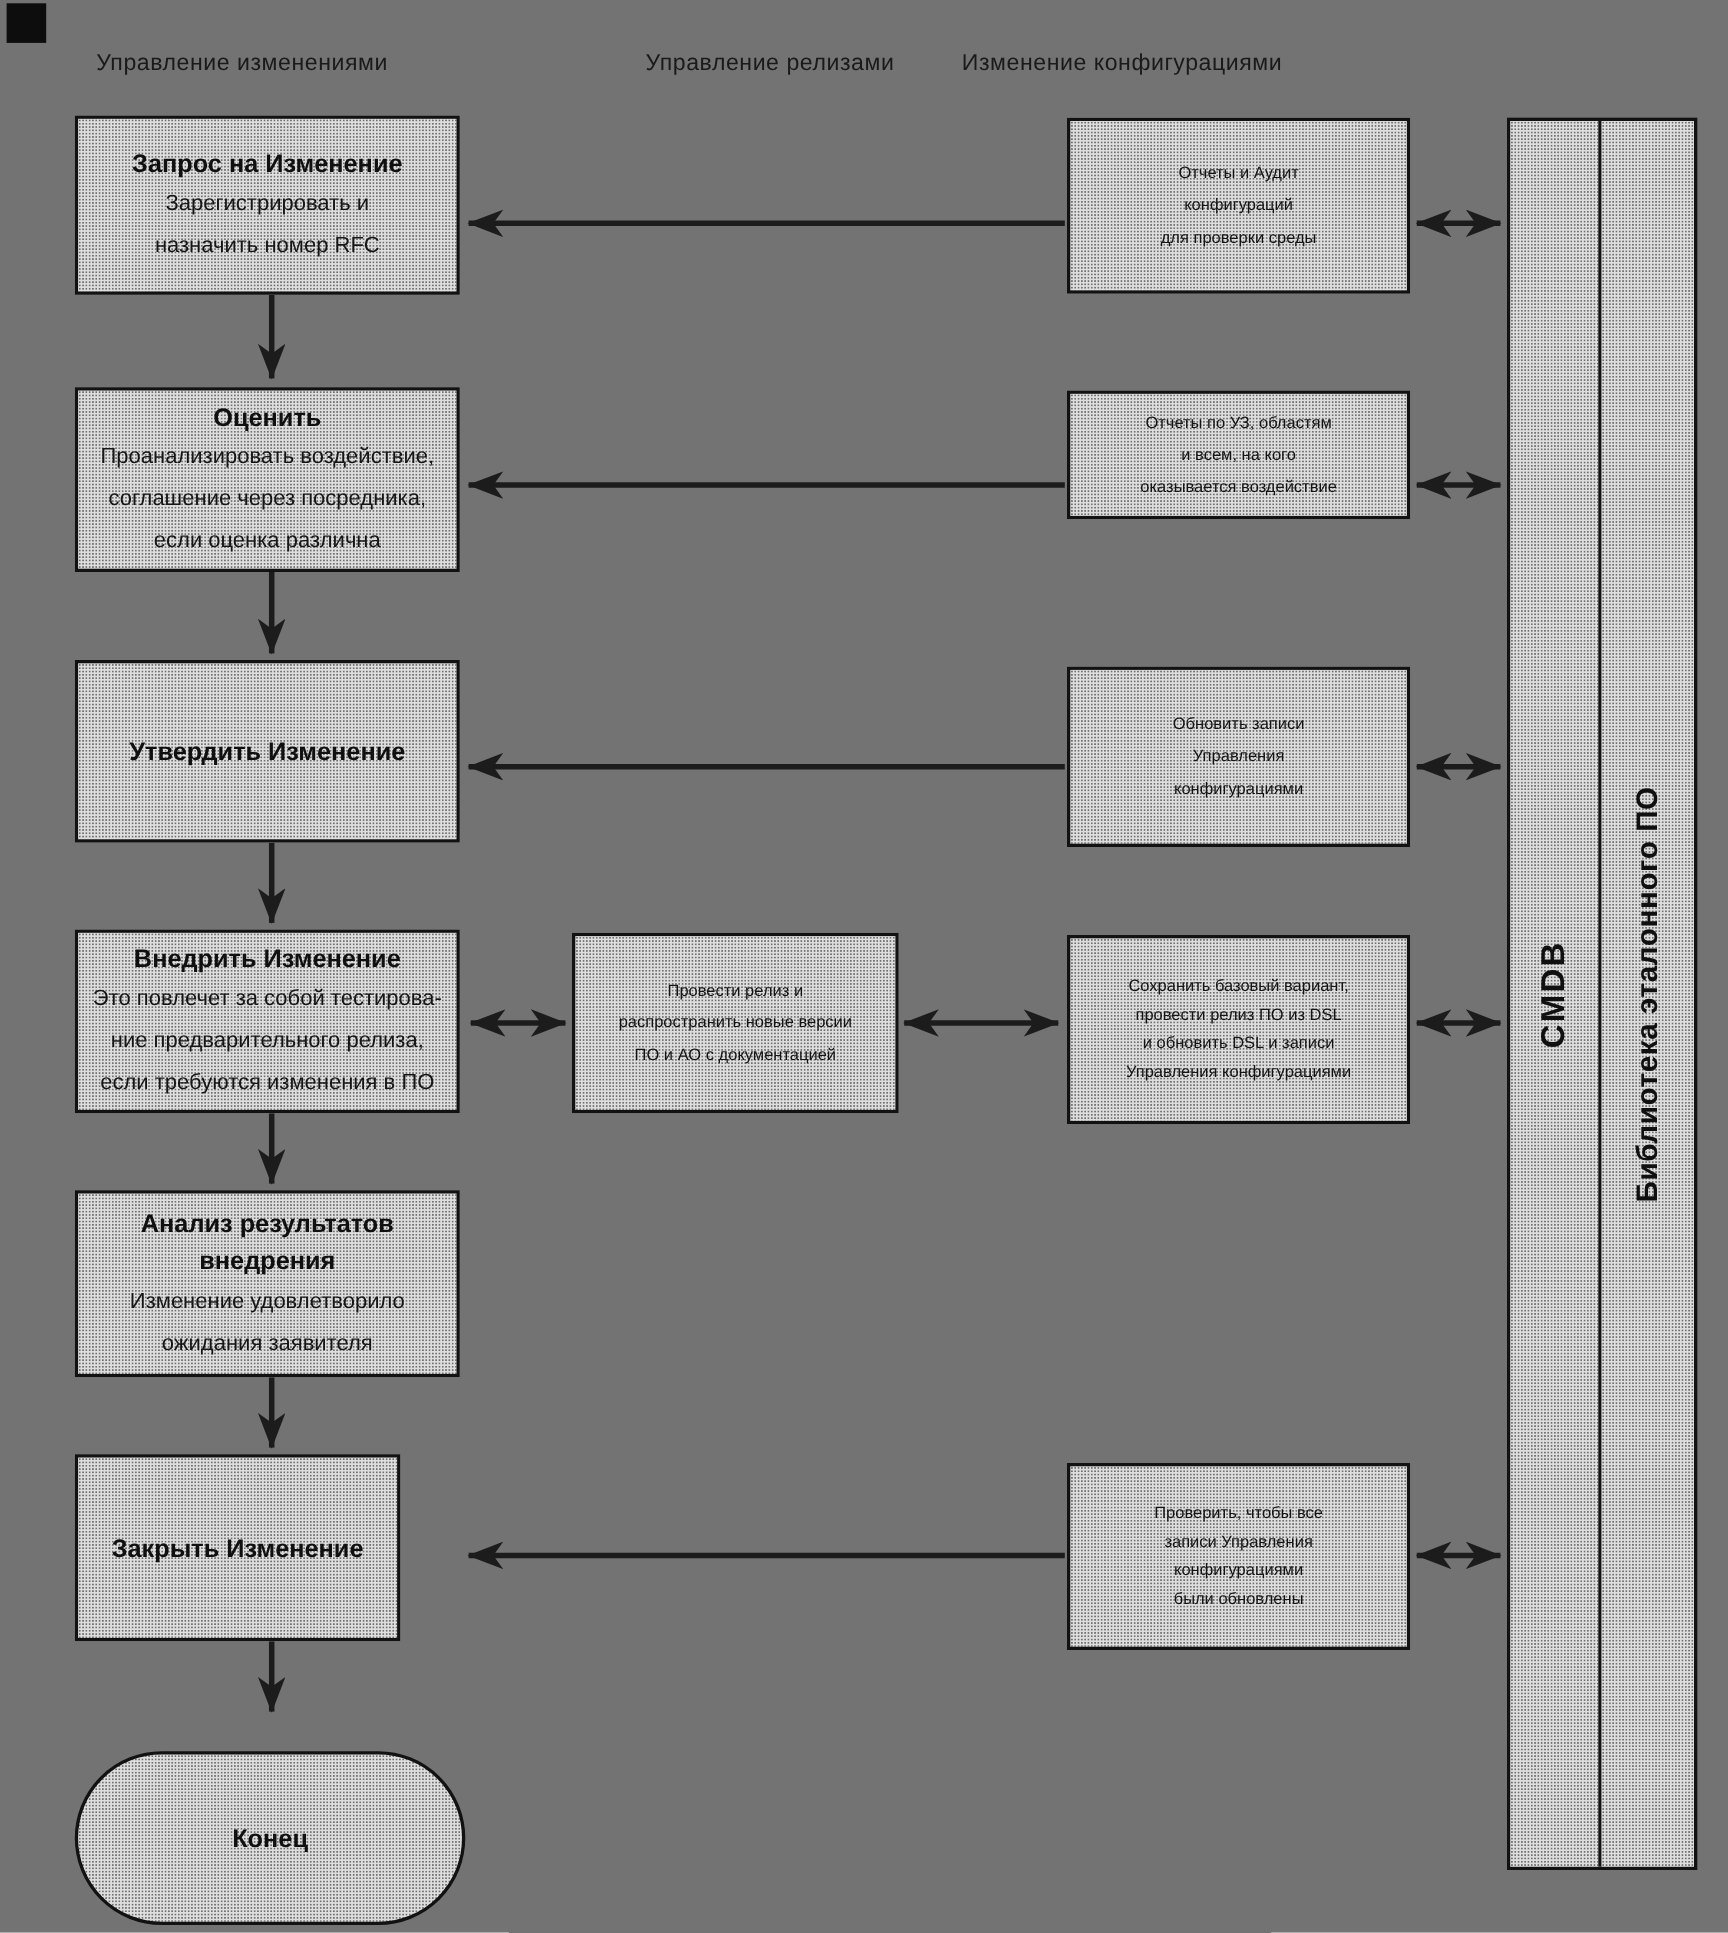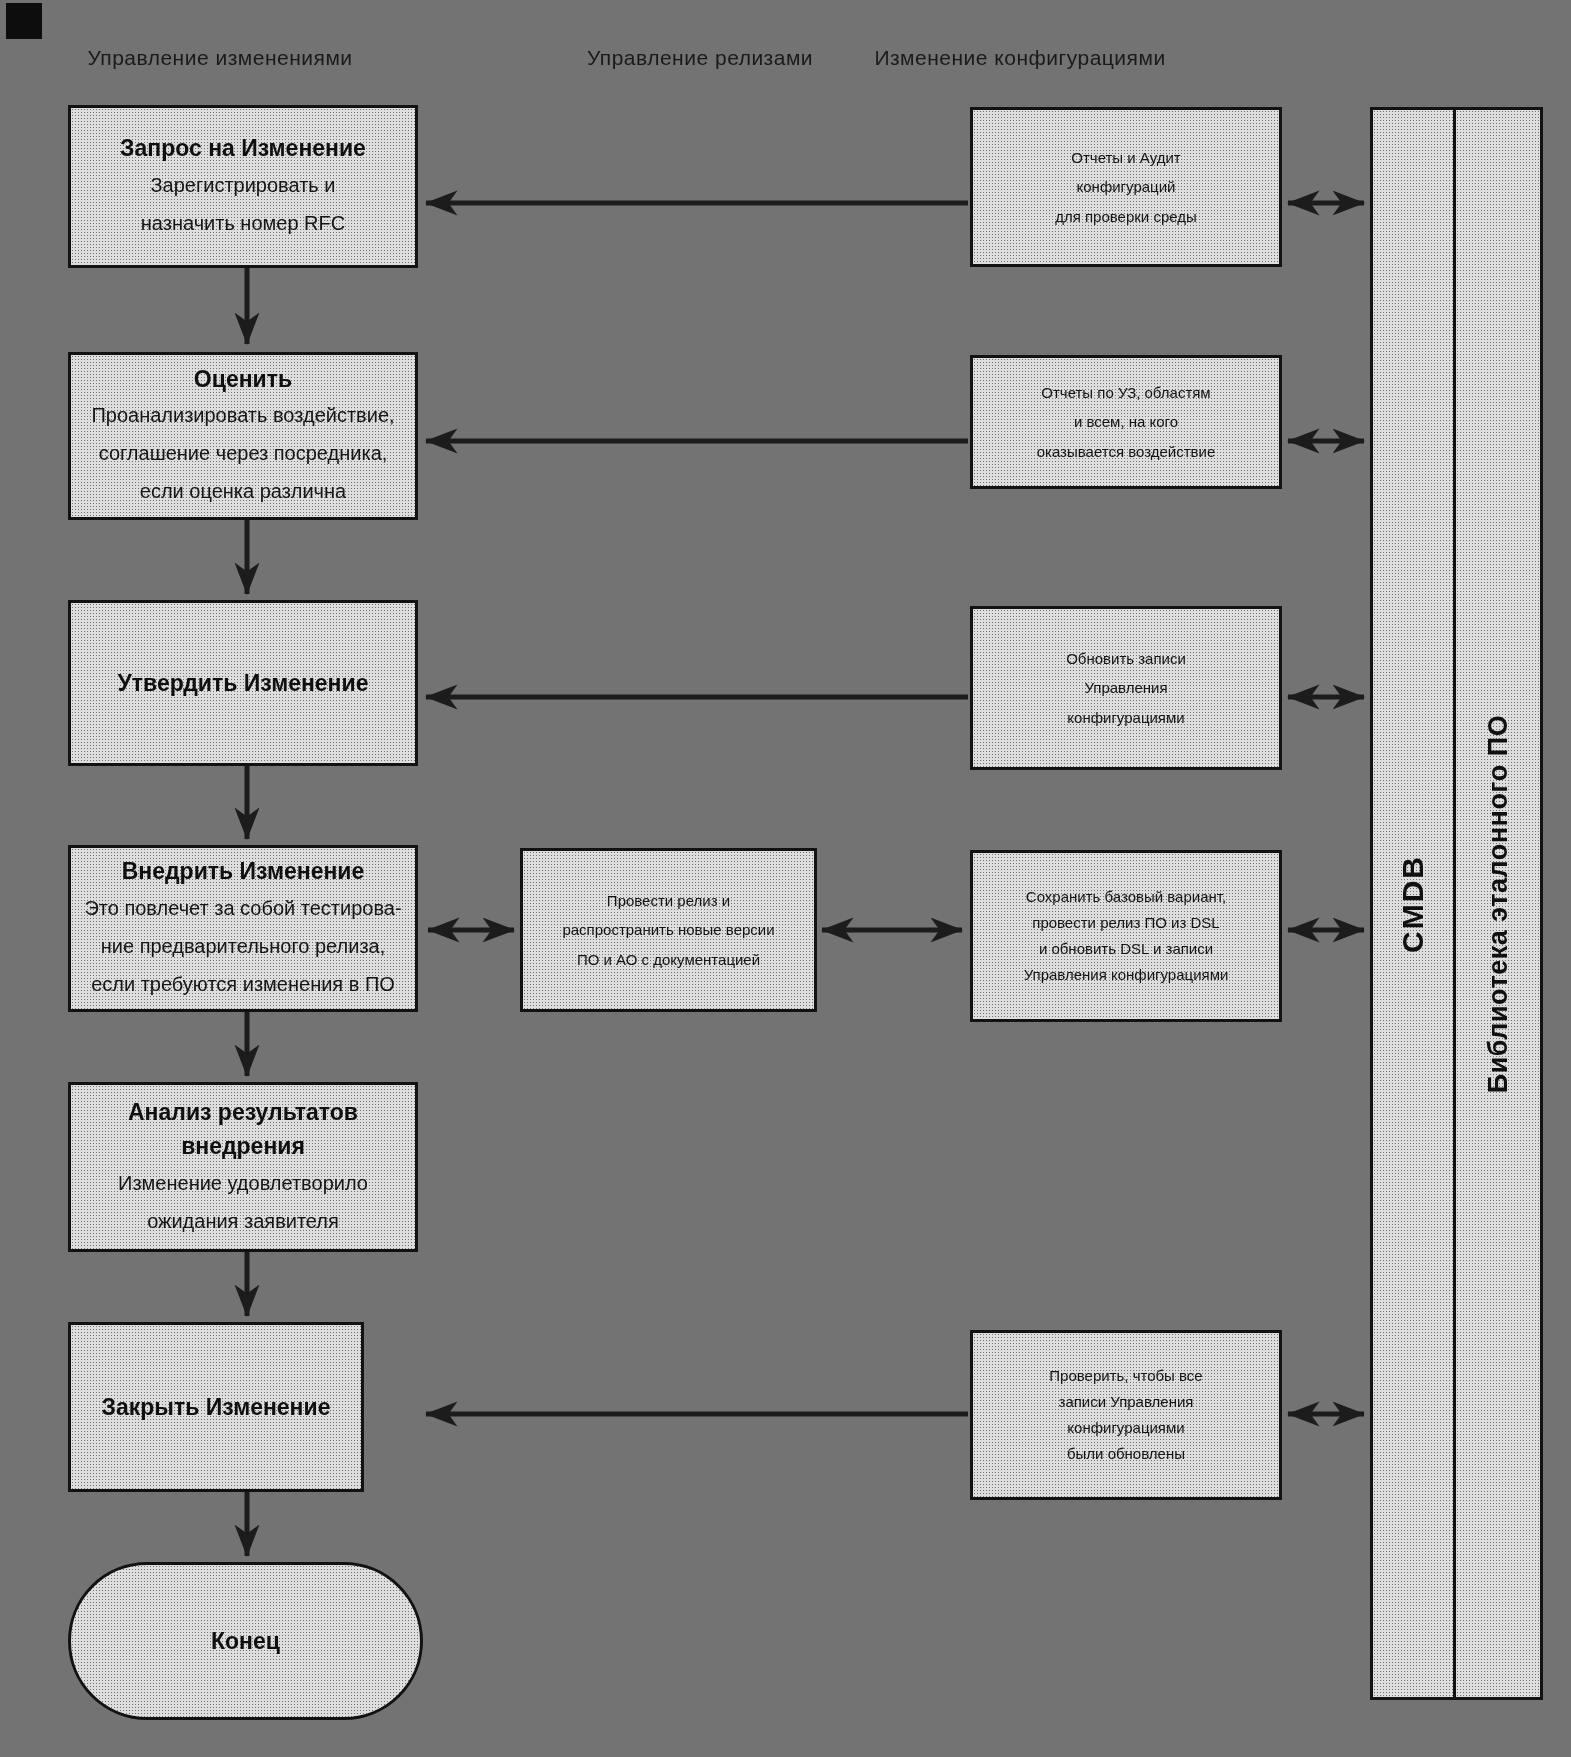--- a/index.html
+++ b/index.html
@@ -37,20 +37,21 @@
     white-space:pre-line;color:#101010;
   }
   .box .sub{
     font-size:20px;line-height:1.9;white-space:pre-line;color:#161616;
   }
   .box .body-text{
     font-size:15px;line-height:1.95;white-space:pre-line;color:#141414;
   }
   .stadium{
     border-radius:85px;
+    margin-top:30px;
   }
   .repo-bar{
     position:absolute;left:1370px;top:107px;width:173px;height:1593px;
     box-sizing:border-box;border:3px solid #121212;
     display:flex;flex-direction:row;
   }
   .repo-cell{
     position:relative;flex:1 1 auto;
     background-color:#dedede;
     background-image:radial-gradient(circle,#6f6f6f 0.7px,rgba(0,0,0,0) 0.9px);
@@ -152,21 +153,21 @@
 распространить новые версии
 ПО и АО с документацией</div>
   </div>
 
   <div class="box" style="left:970px;top:107px;width:312px;height:160px">
     <div class="body-text">Отчеты и Аудит
 конфигураций
 для проверки среды</div>
   </div>
 
-  <div class="box" style="left:970px;top:355px;width:312px;height:134px">
+  <div class="box" style="left:970px;top:355px;width:312px;height:117px">
     <div class="body-text">Отчеты по УЗ, областям
 и всем, на кого
 оказывается воздействие</div>
   </div>
 
   <div class="box" style="left:970px;top:606px;width:312px;height:164px">
     <div class="body-text">Обновить записи
 Управления
 конфигурациями</div>
   </div>

